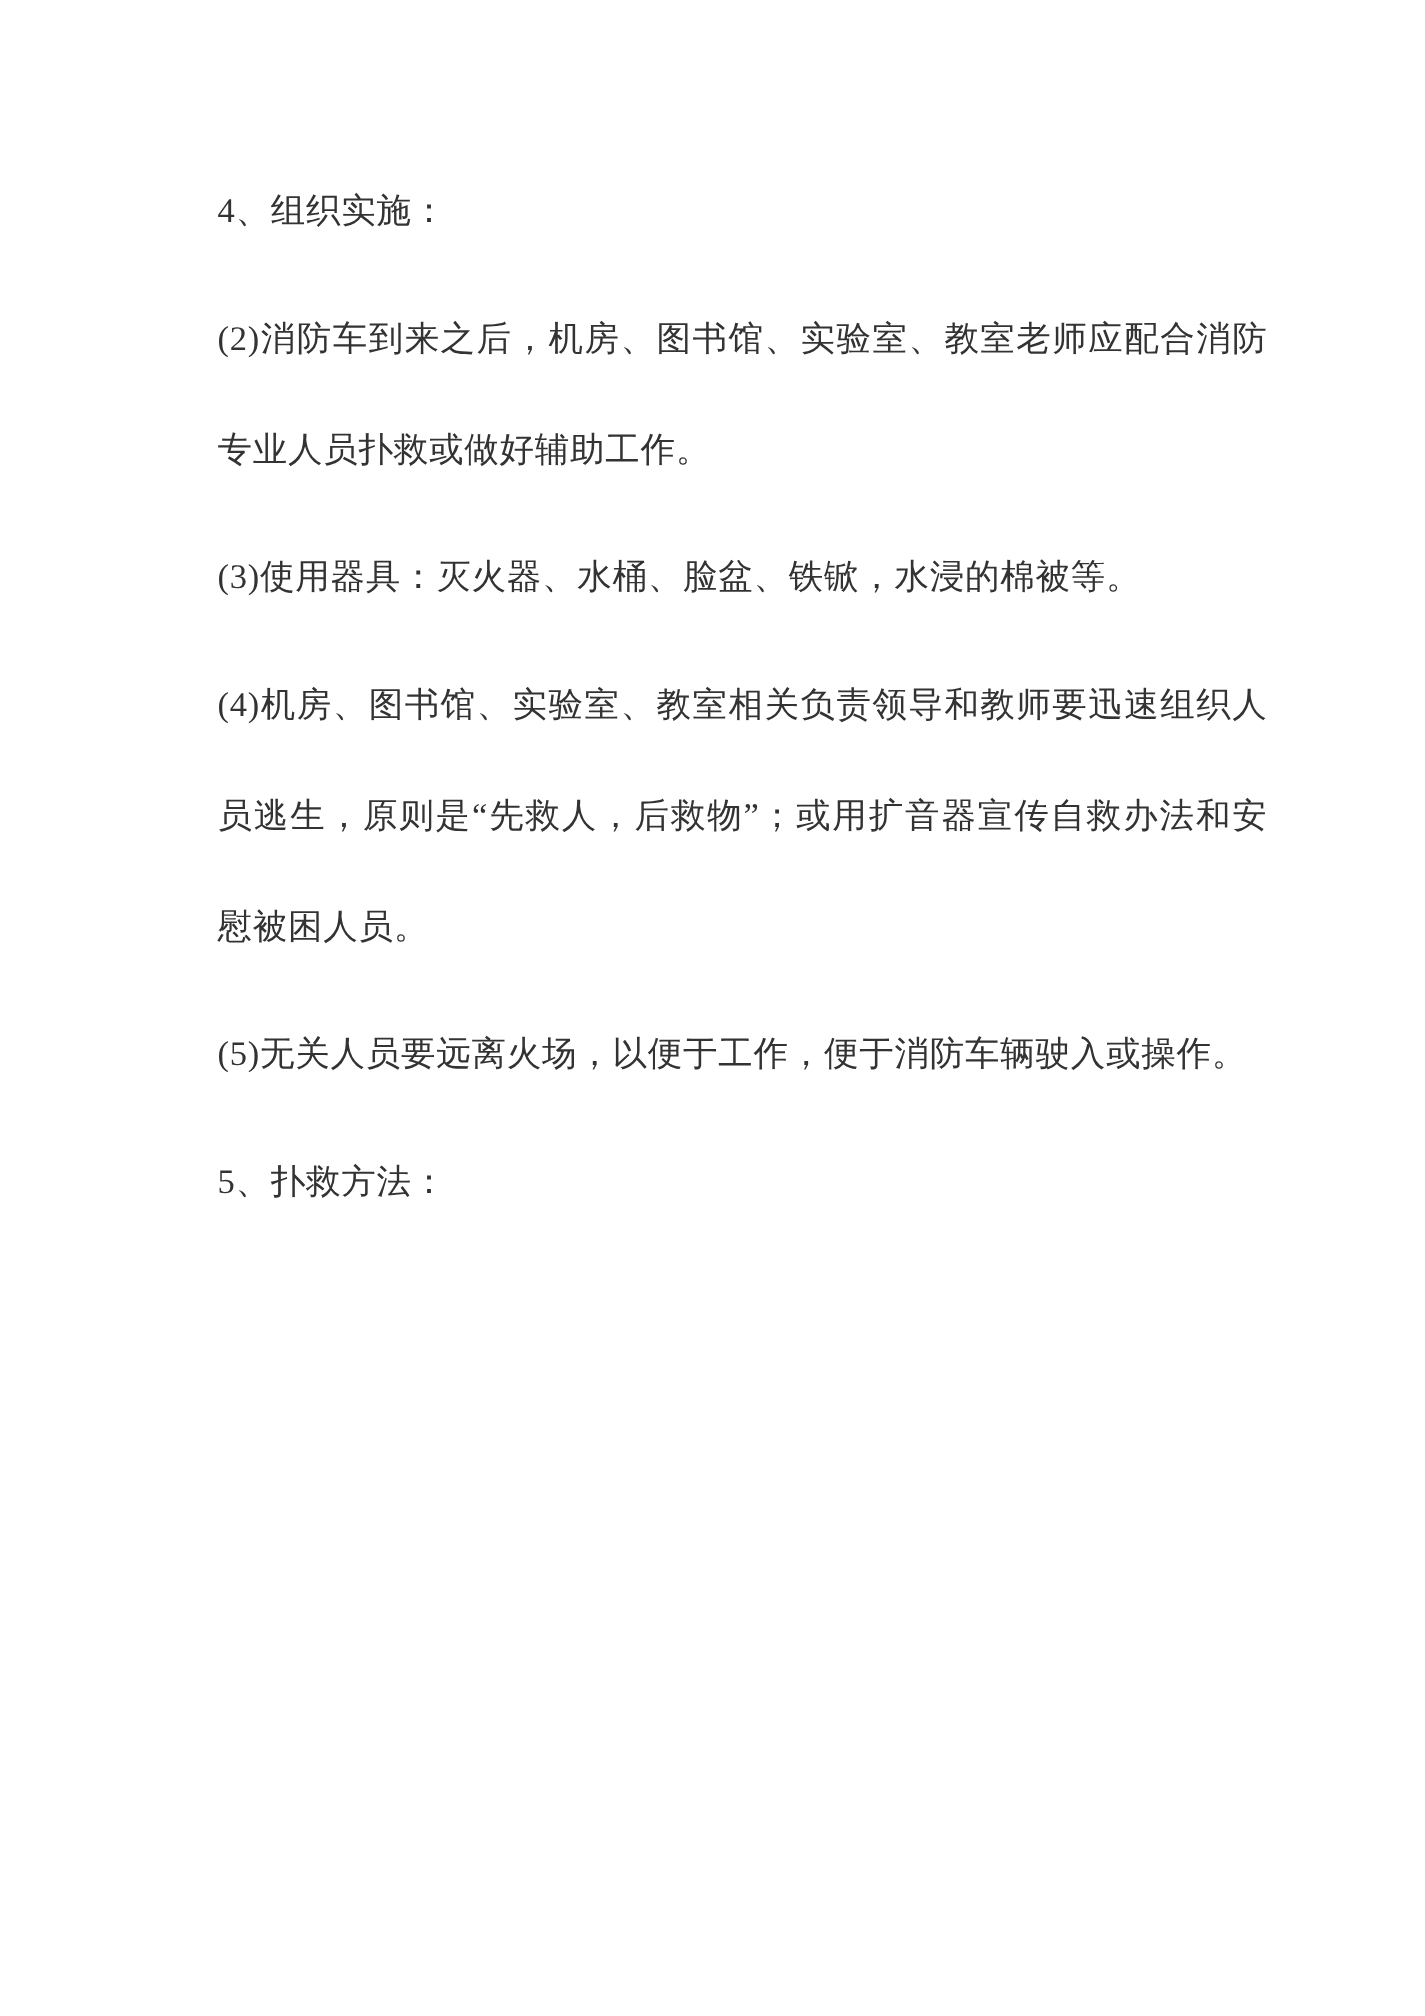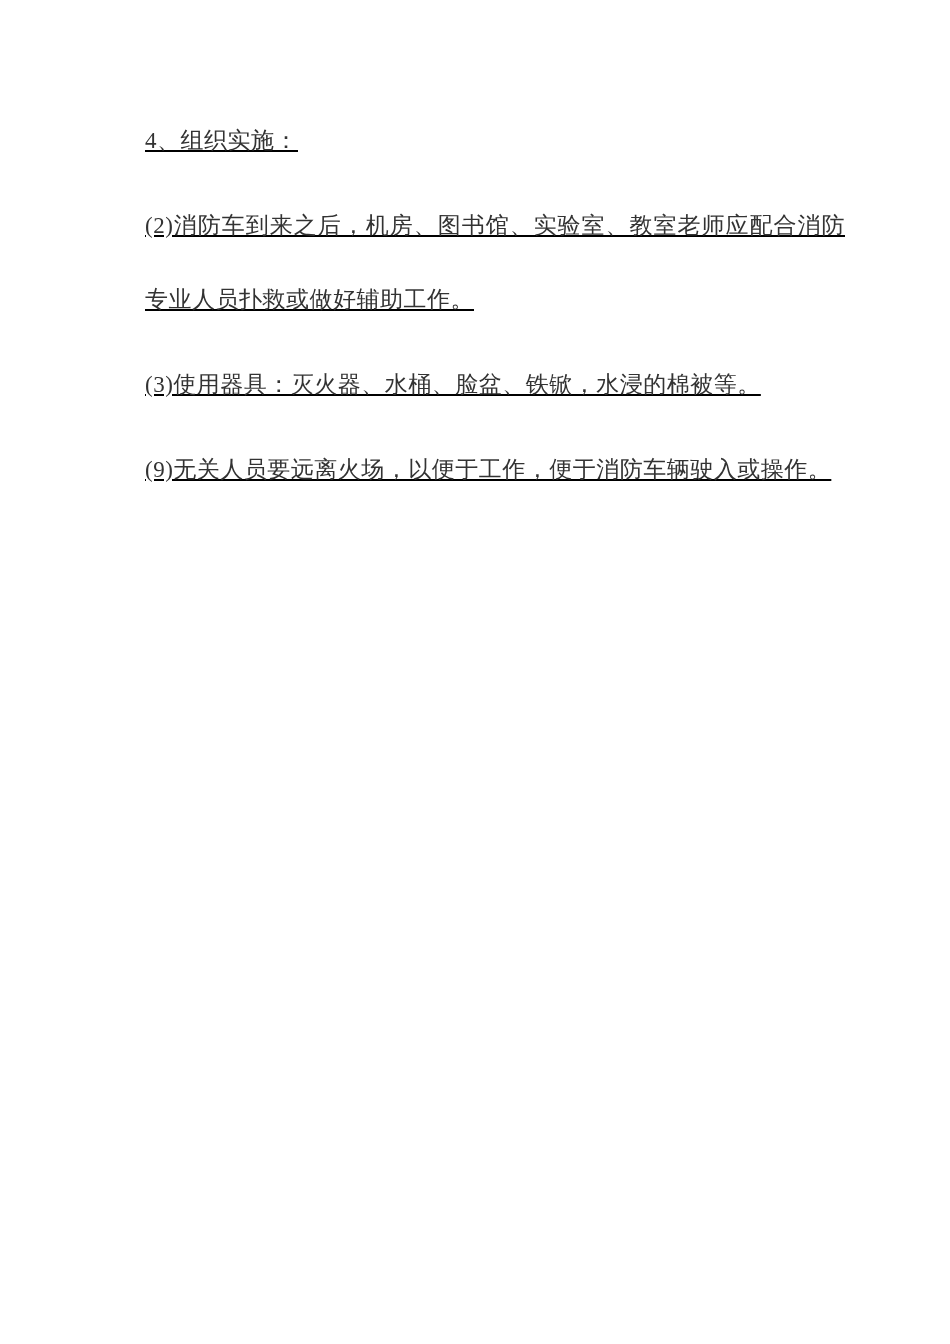--- a/index.html
+++ b/index.html
@@ -12,33 +12,34 @@
     height: 1344px;
     overflow: hidden;
     font-family: "Liberation Serif", "DejaVu Serif", serif;
   }
   .doc-page {
     box-sizing: border-box;
     width: 950px;
     height: 1344px;
     padding: 104px 105px 0 145px;
     background: #ffffff;
-    text-decoration: underline;
   }
   .doc-page p {
     margin: 0 0 11px 0;
     font-size: 23px;
     line-height: 74px;
     color: #333333;
     text-align: justify;
     letter-spacing: 0.5px;
     word-break: normal;
   }
 </style>
 </head>
 <body>
 
 <main class="doc-page">
   <p>4、组织实施：</p>
   <p>(2)消防车到来之后，机房、图书馆、实验室、教室老师应配合消防专业人员扑救或做好辅助工作。</p>
   <p>(3)使用器具：灭火器、水桶、脸盆、铁锨，水浸的棉被等。</p>
-  <p>(9)无关人员要远离火场，以便于工作，便于消防车辆驶入或操作。</p>
+  <p>(4)机房、图书馆、实验室、教室相关负责领导和教师要迅速组织人员逃生，原则是“先救人，后救物”；或用扩音器宣传自救办法和安慰被困人员。</p>
+  <p>(5)无关人员要远离火场，以便于工作，便于消防车辆驶入或操作。</p>
+  <p>5、扑救方法：</p>
 </main>
 
 </body></html>

